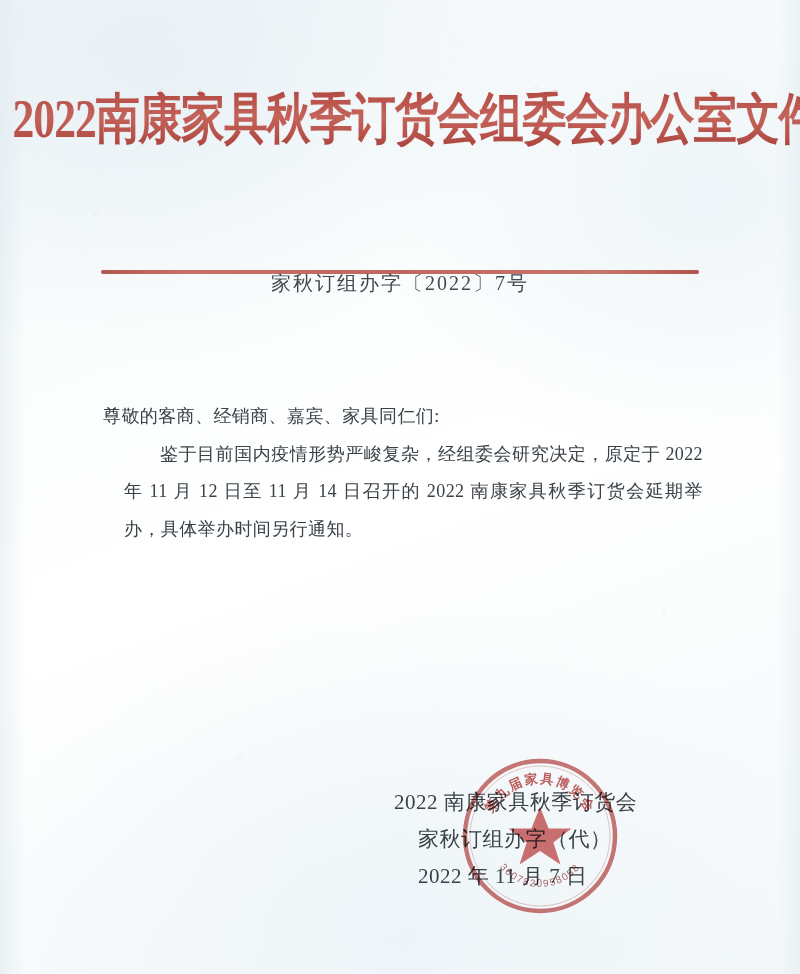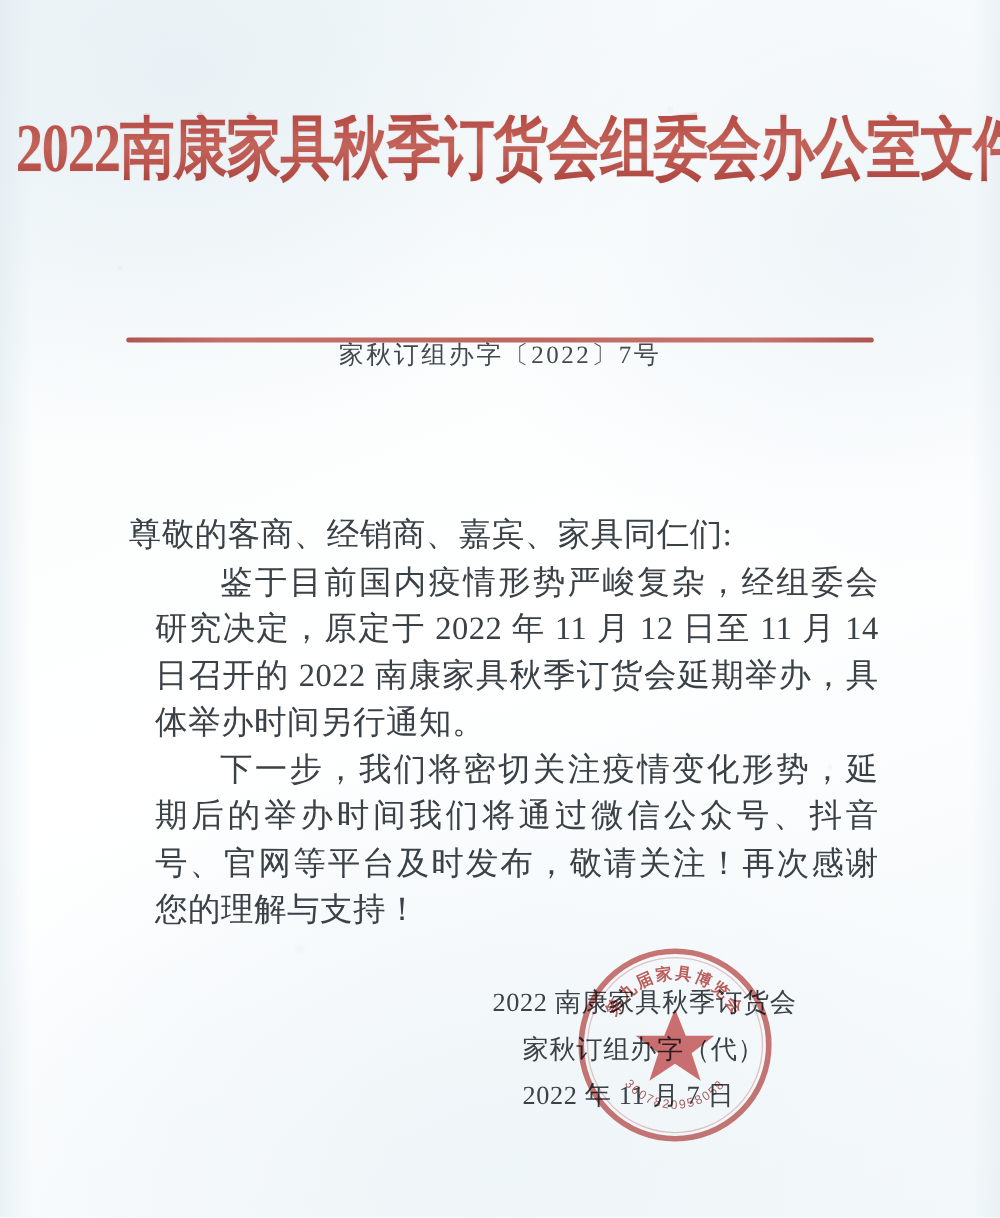--- a/index.html
+++ b/index.html
@@ -114,24 +114,24 @@
   }
   .doc-title .line2 {
     display: block;
     letter-spacing: 22px;
     text-indent: 22px;
   }
 
   
   .body-block {
     position: absolute;
-    top: 409px;
+    top: 398px;
     left: 103px;
     width: 600px;
-    font-size: 26px;
+    font-size: 18px;
     line-height: 37.5px;
     color: #3a4147;
     letter-spacing: 0.4px;
   }
   .body-block p {
     margin: 0;
     text-align: justify;
     text-justify: inter-ideograph;
   }
   .body-block p.indent {
@@ -198,21 +198,20 @@
   </div>
 
   <div class="doc-number">家秋订组办字〔2022〕7号</div>
 
   <div class="red-rule"></div>
 
 
   <div class="body-block">
     <p class="salutation">尊敬的客商、经销商、嘉宾、家具同仁们:</p>
     <p class="indent">鉴于目前国内疫情形势严峻复杂，经组委会研究决定，原定于 2022 年 11 月 12 日至 11 月 14 日召开的 2022 南康家具秋季订货会延期举办，具体举办时间另行通知。</p>
-    <p class="indent">下一步，我们将密切关注疫情变化形势，延期后的举办时间我们将通过微信公众号、抖音号、官网等平台及时发布，敬请关注！再次感谢您的理解与支持！</p>
   </div>
 
   <div class="signature">
     <span class="sig-line sig-org">2022 南康家具秋季订货会</span>
     <span class="sig-line sig-dept">家秋订组办字（代）</span>
     <span class="sig-line sig-date">2022 年 11 月 7 日</span>
   </div>
 
   <div class="seal">
     <svg viewBox="0 0 158 158" xmlns="http://www.w3.org/2000/svg">

